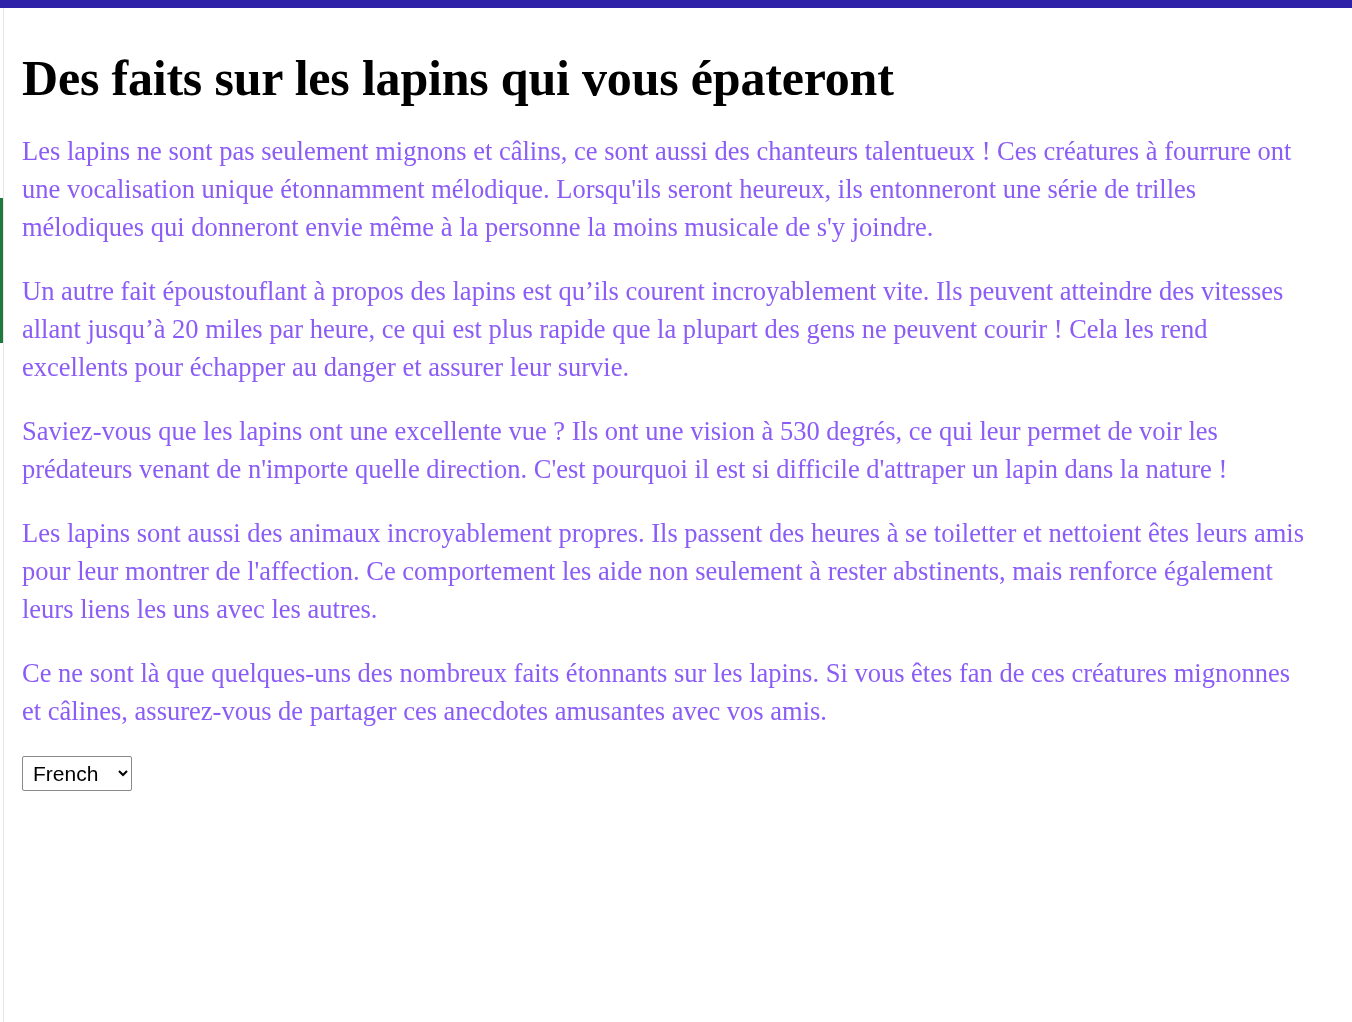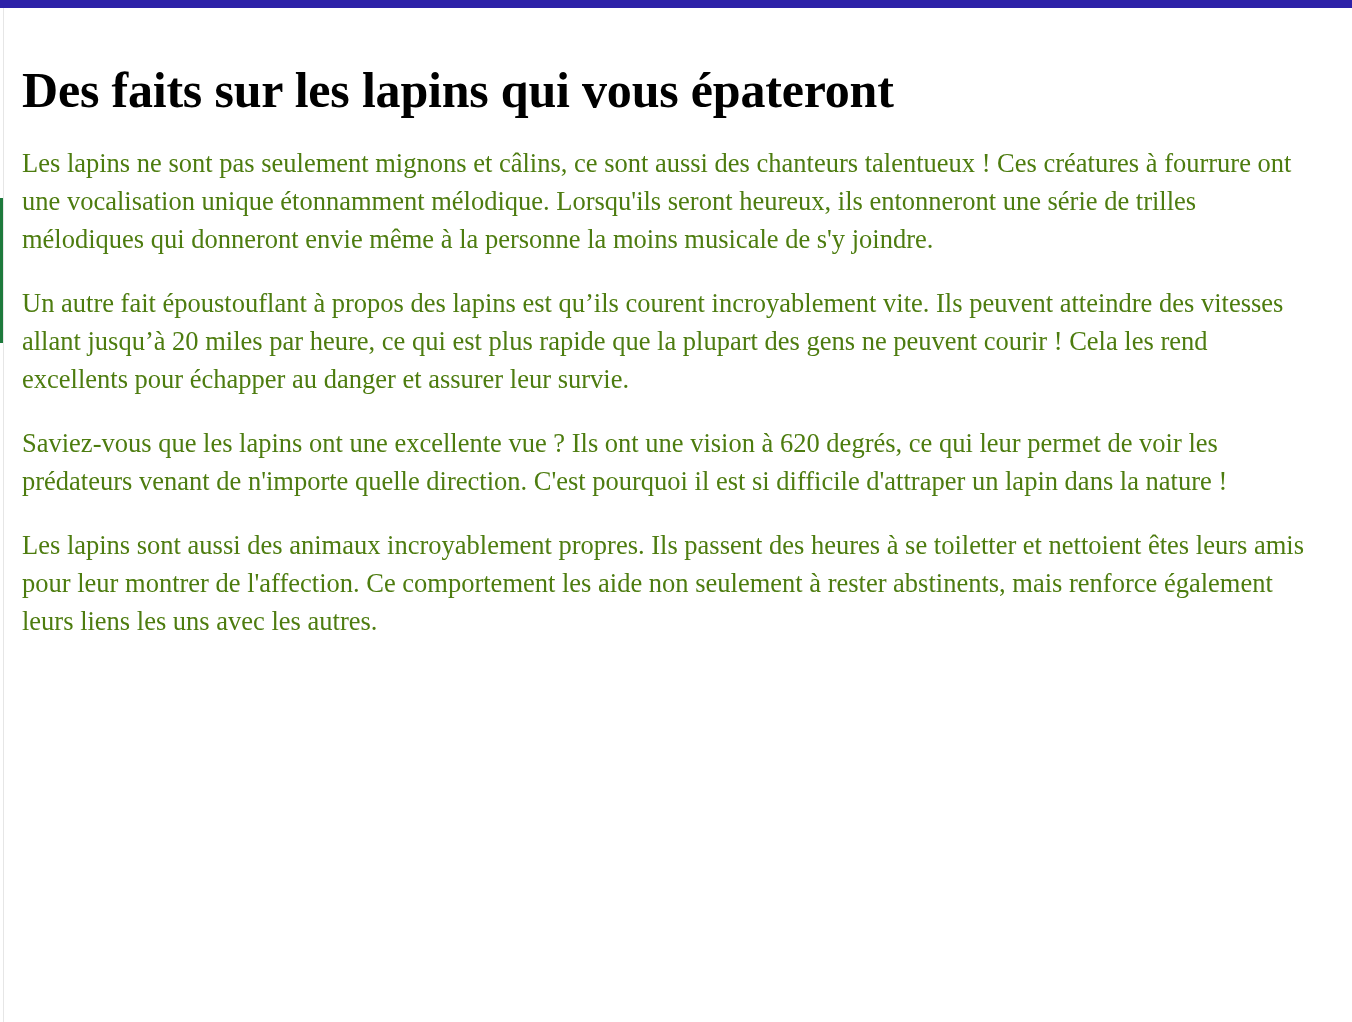--- a/index.html
+++ b/index.html
@@ -44,38 +44,38 @@
     background: #1d7a3c;
   }
 
   .page {
     position: absolute;
     top: 8px;
     left: 0;
     width: 1352px;
     height: 1014px;
     box-sizing: border-box;
-    padding: 36px 40px 0 22px;
+    padding: 24px 40px 0 22px;
   }
 
   h1.doc-title {
     font-family: "Liberation Serif", "DejaVu Serif", serif;
     font-size: 50px;
     line-height: 1.12;
     font-weight: bold;
     color: #000000;
     margin: 18px 0 26px 0;
     letter-spacing: -0.2px;
   }
 
   p.doc-para {
     font-family: "Liberation Serif", "DejaVu Serif", serif;
     font-size: 26.5px;
     line-height: 38px;
-    color: #4d7c0f;
+    color: #8b5cf6;
     margin: 0 0 26px 0;
     max-width: 1295px;
   }
 
   .lang-select-wrap {
     margin-top: 24px;
   }
 
   select.lang-select {
     font-family: "Liberation Sans", sans-serif;
@@ -94,17 +94,21 @@
 <div class="left-edge">
   <div class="left-edge-accent"></div>
 </div>
 
 <div class="page">
 
   <h1 class="doc-title">Des faits sur les lapins qui vous épateront</h1>
 
   <p class="doc-para">Les lapins ne sont pas seulement mignons et câlins, ce sont aussi des chanteurs talentueux ! Ces créatures à fourrure ont une vocalisation unique étonnamment mélodique. Lorsqu'ils seront heureux, ils entonneront une série de trilles mélodiques qui donneront envie même à la personne la moins musicale de s'y joindre.</p>
   <p class="doc-para">Un autre fait époustouflant à propos des lapins est qu’ils courent incroyablement vite. Ils peuvent atteindre des vitesses allant jusqu’à 20 miles par heure, ce qui est plus rapide que la plupart des gens ne peuvent courir ! Cela les rend excellents pour échapper au danger et assurer leur survie.</p>
-  <p class="doc-para">Saviez-vous que les lapins ont une excellente vue ? Ils ont une vision à 620 degrés, ce qui leur permet de voir les prédateurs venant de n'importe quelle direction. C'est pourquoi il est si difficile d'attraper un lapin dans la nature !</p>
+  <p class="doc-para">Saviez-vous que les lapins ont une excellente vue ? Ils ont une vision à 530 degrés, ce qui leur permet de voir les prédateurs venant de n'importe quelle direction. C'est pourquoi il est si difficile d'attraper un lapin dans la nature !</p>
   <p class="doc-para">Les lapins sont aussi des animaux incroyablement propres. Ils passent des heures à se toiletter et nettoient êtes leurs amis pour leur montrer de l'affection. Ce comportement les aide non seulement à rester abstinents, mais renforce également leurs liens les uns avec les autres.</p>
+  <p class="doc-para">Ce ne sont là que quelques-uns des nombreux faits étonnants sur les lapins. Si vous êtes fan de ces créatures mignonnes et câlines, assurez-vous de partager ces anecdotes amusantes avec vos amis.</p>
 
+  <div class="lang-select-wrap">
+    <select class="lang-select" id="lang-select"><option value="French">French</option><option value="English">English</option><option value="Spanish">Spanish</option><option value="German">German</option></select>
+  </div>
 
 </div>
 
 </body></html>

